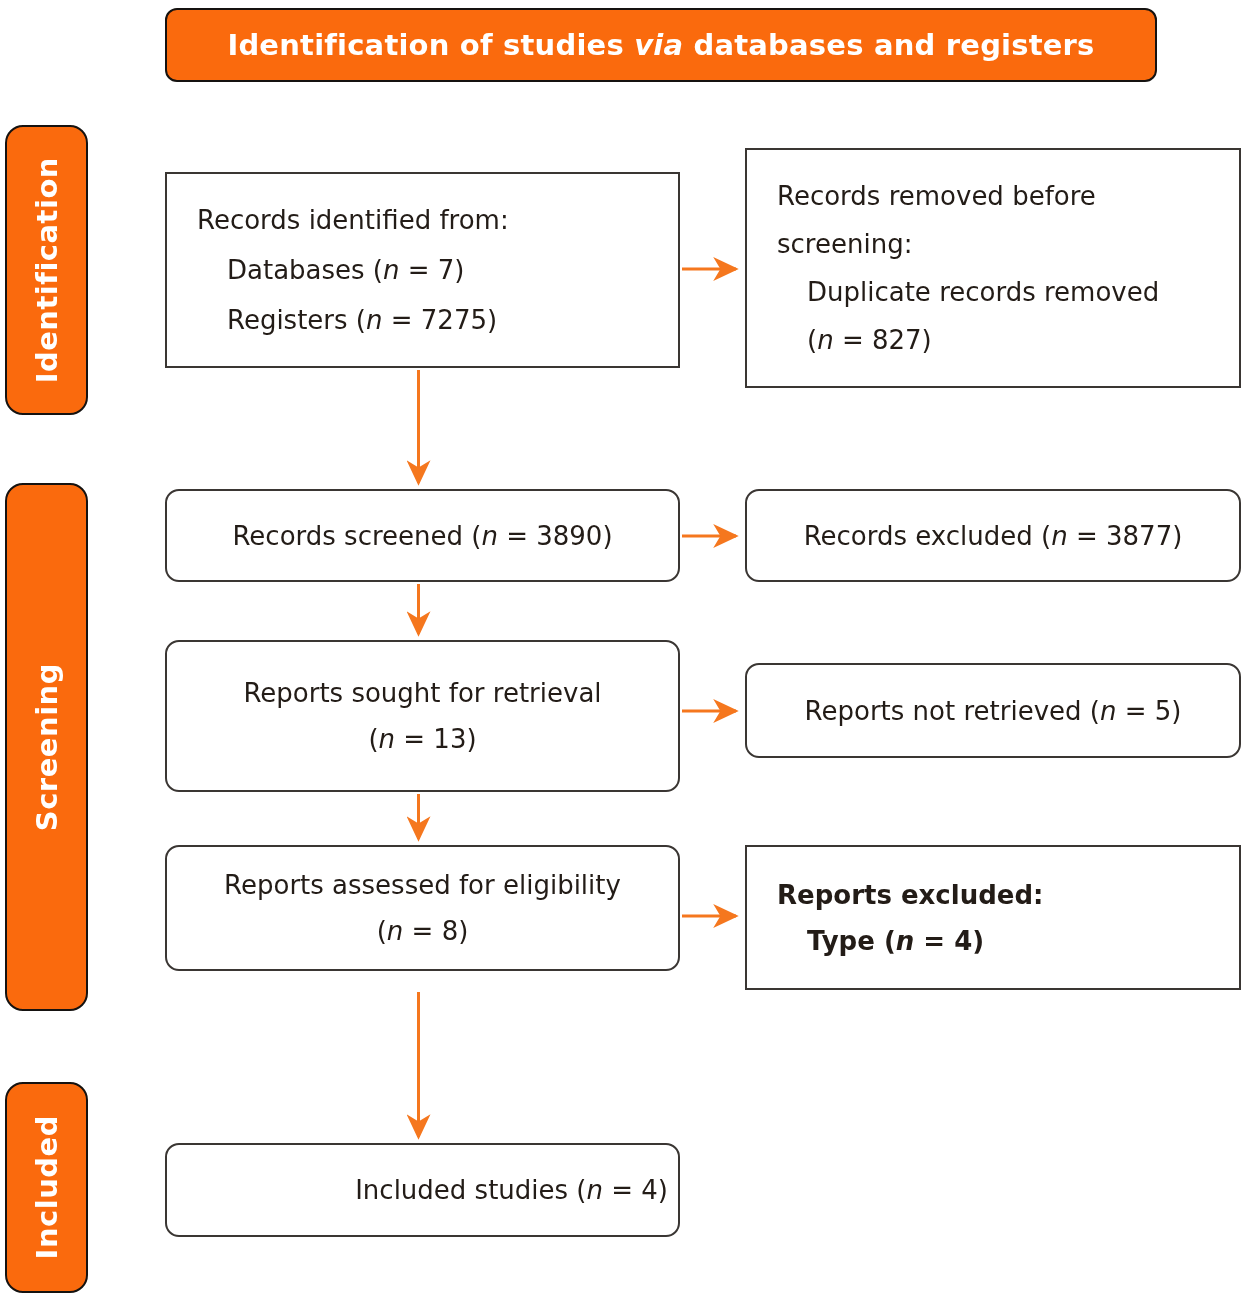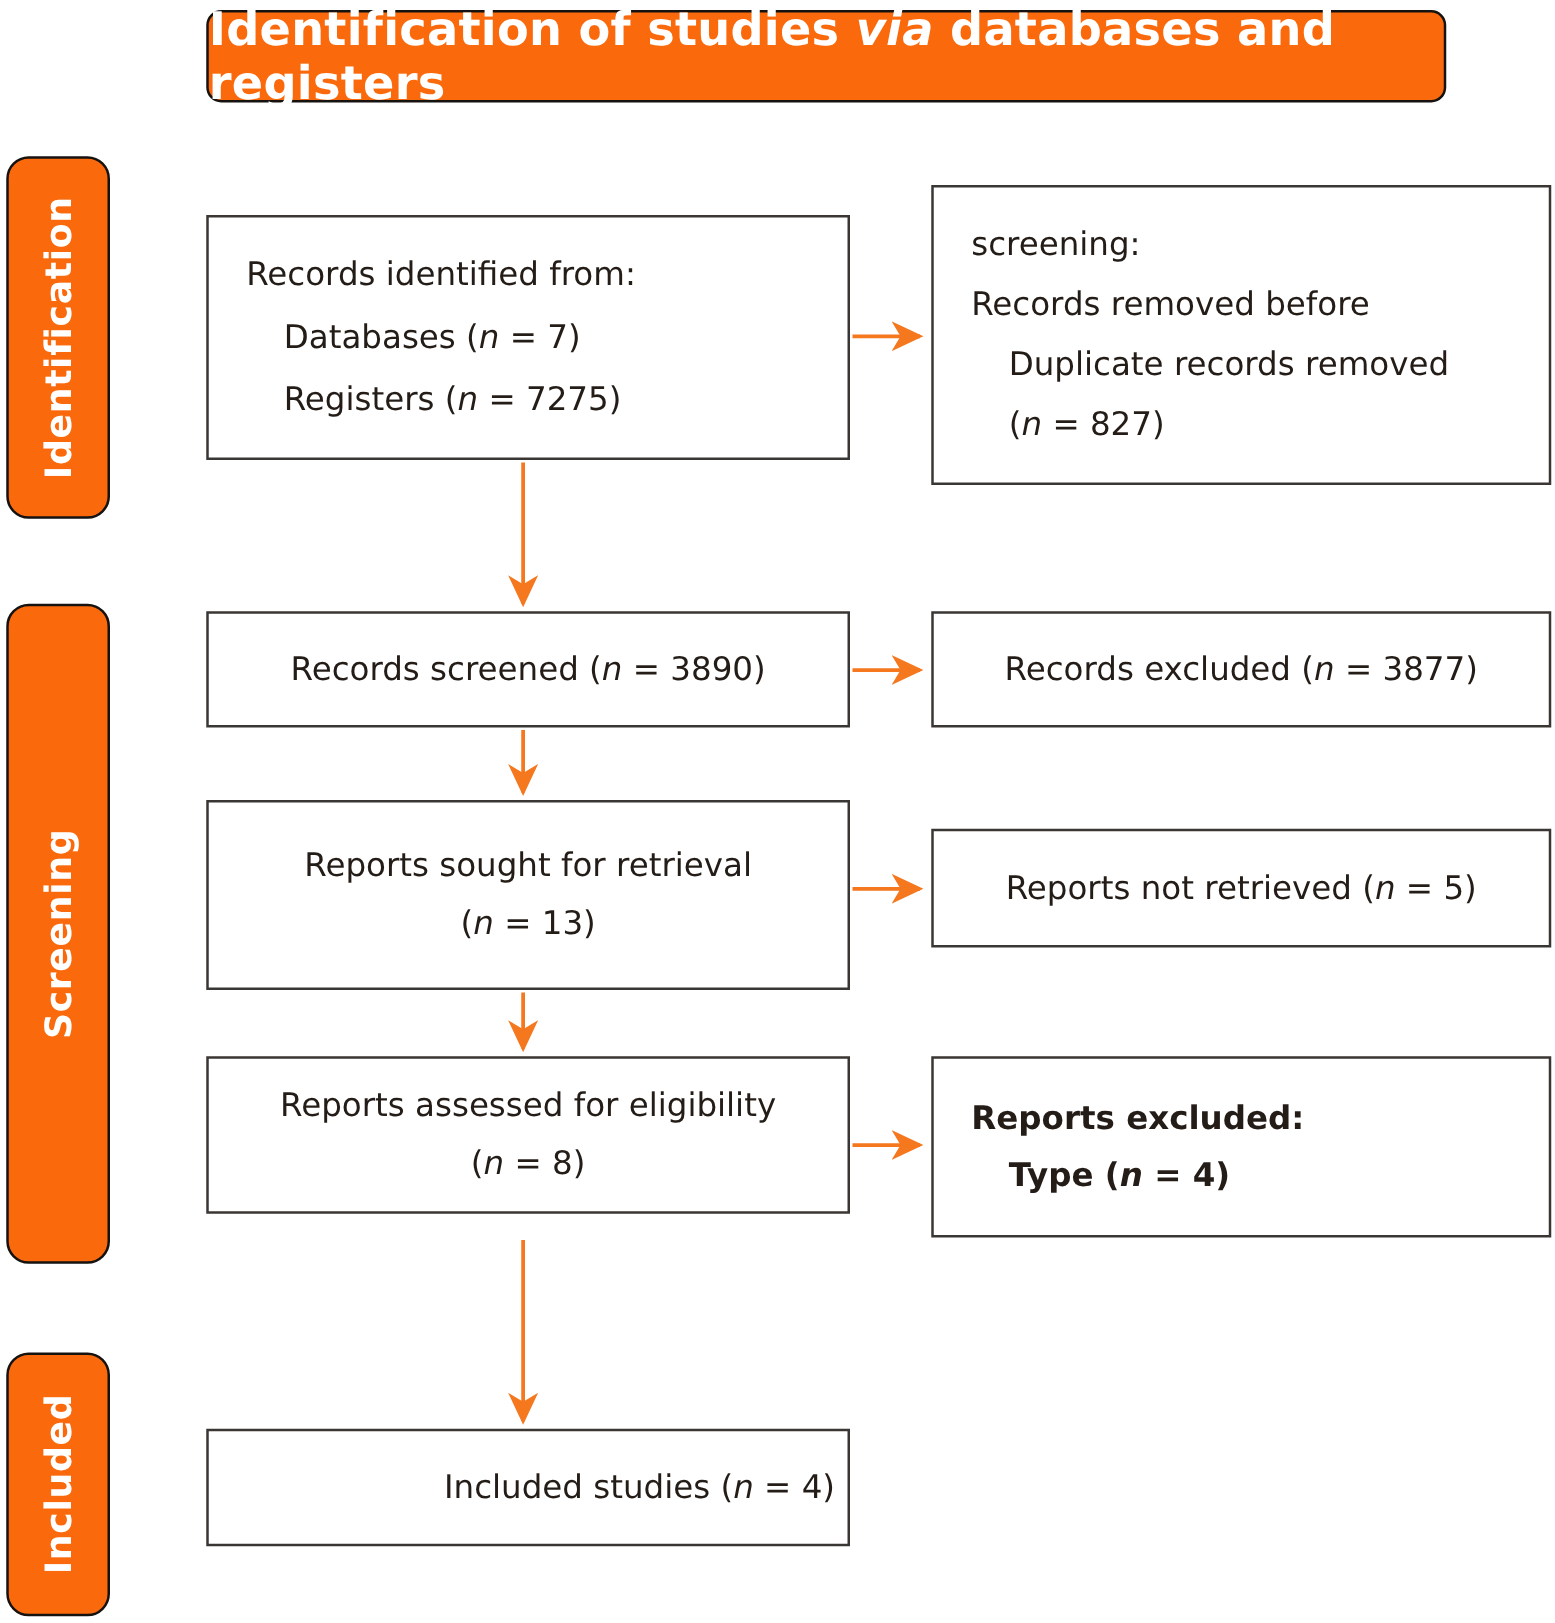--- a/index.html
+++ b/index.html
@@ -14,21 +14,21 @@
   body{
     width:1244px;height:1298px;position:relative;
     font-family:"DejaVu Sans", sans-serif;
     color:var(--text-dark);
   }
   .stage{position:absolute;width:1244px;height:1298px;left:0;top:0;}
   .banner{
     position:absolute;left:165px;top:8px;width:992px;height:74px;
     background:var(--accent-orange);
     border:2px solid #151210;border-radius:12px;
-    color:var(--label-text);font-weight:bold;font-size:37px;
+    color:var(--label-text);font-weight:bold;font-size:29px;
     display:flex;align-items:center;justify-content:center;
     letter-spacing:0.2px;
   }
   .side{
     position:absolute;left:5px;width:83px;
     background:var(--accent-orange);
     border:2px solid #151210;border-radius:18px;
     color:var(--label-text);font-weight:bold;font-size:29px;
     display:flex;align-items:center;justify-content:center;
   }
@@ -36,21 +36,21 @@
   .side-ident{top:125px;height:290px;}
   .side-screen{top:483px;height:528px;}
   .side-incl{top:1082px;height:211px;}
   .box{
     position:absolute;background:#ffffff;
     border:2px solid var(--box-border);
     font-size:26px;line-height:46px;
     display:flex;flex-direction:column;justify-content:center;
   }
   .pad-left{padding-left:30px;padding-right:14px;}
-  .center{text-align:center;padding-left:10px;padding-right:10px;}
+  .center{text-align:center;padding-left:10px;padding-right:10px;border-radius:14px;}
   .line{white-space:nowrap;}
   .indent{padding-left:30px;}
   .it{font-style:italic;}
   .box-a {left:165px;top:172px;width:515px;height:196px;line-height:50px;}
   .box-a2{left:745px;top:148px;width:496px;height:240px;line-height:48px;}
   .box-b {left:165px;top:489px;width:515px;height:93px;}
   .box-b2{left:745px;top:489px;width:496px;height:93px;}
   .box-c {left:165px;top:640px;width:515px;height:152px;}
   .box-c2{left:745px;top:663px;width:496px;height:95px;}
   .box-d {left:165px;top:845px;width:515px;height:126px;}
@@ -76,22 +76,22 @@
   <div class="side side-incl">
     <span>Included</span>
   </div>
 
   <div class="box box-a pad-left">
       <div class="line"><span>Records identified from:</span></div>
       <div class="line indent"><span>Databases (</span><span class="it">n</span><span> = 7)</span></div>
       <div class="line indent"><span>Registers (</span><span class="it">n</span><span> = 7275)</span></div>
     </div>
   <div class="box box-a2 pad-left">
+      <div class="line"><span>Records removed before</span></div>
       <div class="line"><span>screening:</span></div>
-      <div class="line"><span>Records removed before</span></div>
       <div class="line indent"><span>Duplicate records removed</span></div>
       <div class="line indent"><span>(</span><span class="it">n</span><span> = 827)</span></div>
     </div>
   <div class="box box-b center">
       <div class="line"><span>Records screened (</span><span class="it">n</span><span> = 3890)</span></div>
     </div>
   <div class="box box-b2 center">
       <div class="line"><span>Records excluded (</span><span class="it">n</span><span> = 3877)</span></div>
     </div>
   <div class="box box-c center">

